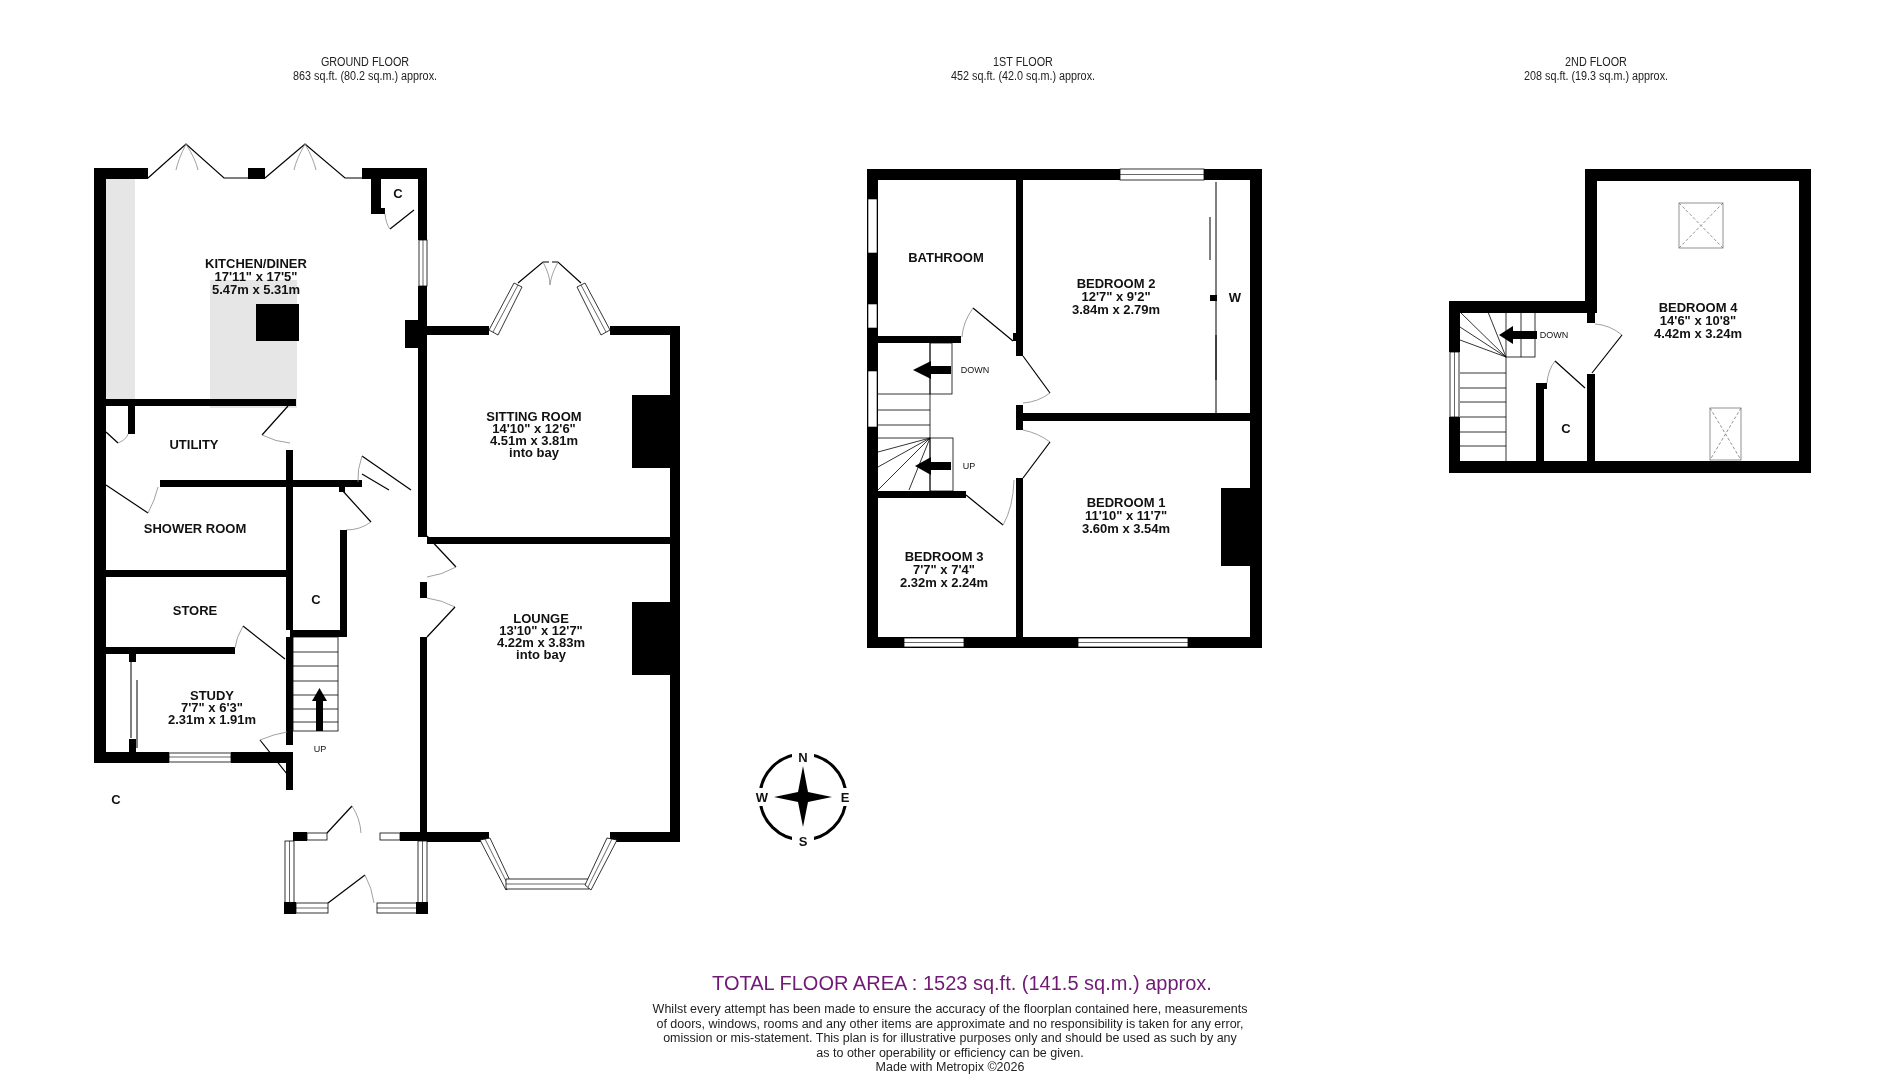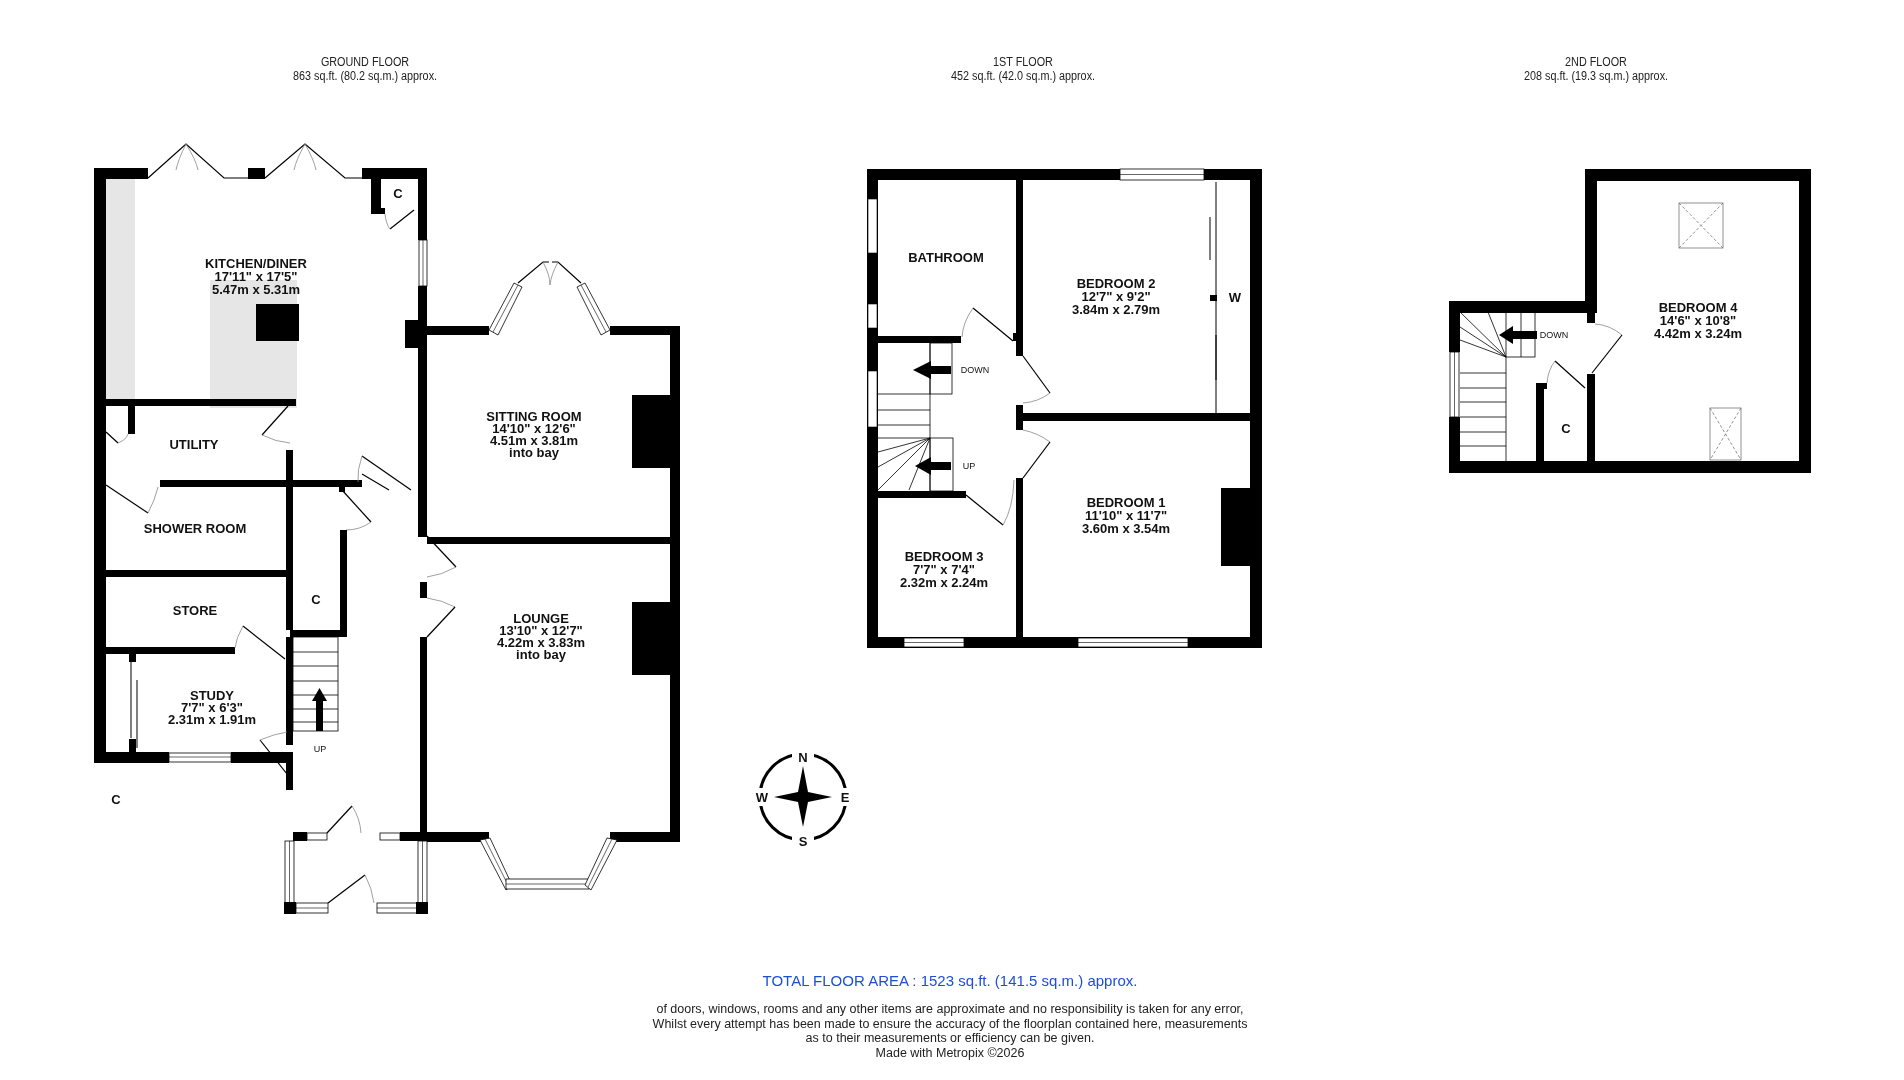--- a/index.html
+++ b/index.html
@@ -6,21 +6,21 @@
   body { width:1904px; height:1080px; position:relative; overflow:hidden;
          font-family:"Liberation Sans", sans-serif; color:#1a1a1a; }
   .floor-header { position:absolute; text-align:center; font-size:12px; line-height:14px; color:#222;
                   font-family:"Liberation Sans", sans-serif; transform:scaleX(0.9); }
   svg { position:absolute; left:0; top:0; }
   .wall { fill:#000; }
   .room-label { font-family:"Liberation Sans", sans-serif; font-weight:bold; font-size:13px; fill:#111; text-anchor:middle; }
   .room-dim { font-family:"Liberation Sans", sans-serif; font-weight:bold; font-size:13px; fill:#111; text-anchor:middle; }
   .small-label { font-family:"Liberation Sans", sans-serif; font-size:9px; fill:#111; text-anchor:middle; }
   .footer { position:absolute; left:580px; width:740px; text-align:center; }
-  .total { top:972px; font-size:15px; color:#1d4ed8; position:absolute; left:0; width:100%; }
+  .total { top:972px; font-size:20px; color:#701a75; position:absolute; left:12px; width:100%; }
   .disclaimer { top:1002px; position:absolute; left:0; width:100%; font-size:12.5px; line-height:14.5px; color:#222; }
 </style>
 </head>
 <body>
 
 <div class="floor-header" style="left:255px; top:55px; width:220px;">
   <div>GROUND FLOOR</div>
   <div>863 sq.ft. (80.2 sq.m.) approx.</div>
 </div>
 <div class="floor-header" style="left:913px; top:55px; width:220px;">
@@ -345,18 +345,19 @@
       <text x="1698" y="312" class="room-label">BEDROOM 4</text>
       <text x="1698" y="325" class="room-dim">14'6"  x 10'8"</text>
       <text x="1698" y="338" class="room-dim">4.42m  x 3.24m</text>
     </g>
   </g>
 </svg>
 
 <div class="footer">
   <div class="total">TOTAL FLOOR AREA : 1523 sq.ft. (141.5 sq.m.) approx.</div>
   <div class="disclaimer">
+    <div>Whilst every attempt has been made to ensure the accuracy of the floorplan contained here, measurements</div>
     <div>of doors, windows, rooms and any other items are approximate and no responsibility is taken for any error,</div>
-    <div>Whilst every attempt has been made to ensure the accuracy of the floorplan contained here, measurements</div>
-    <div>as to their measurements or efficiency can be given.</div>
+    <div>omission or mis-statement. This plan is for illustrative purposes only and should be used as such by any</div>
+    <div>as to other operability or efficiency can be given.</div>
     <div>Made with Metropix ©2026</div>
   </div>
 </div>
 
 </body></html>

